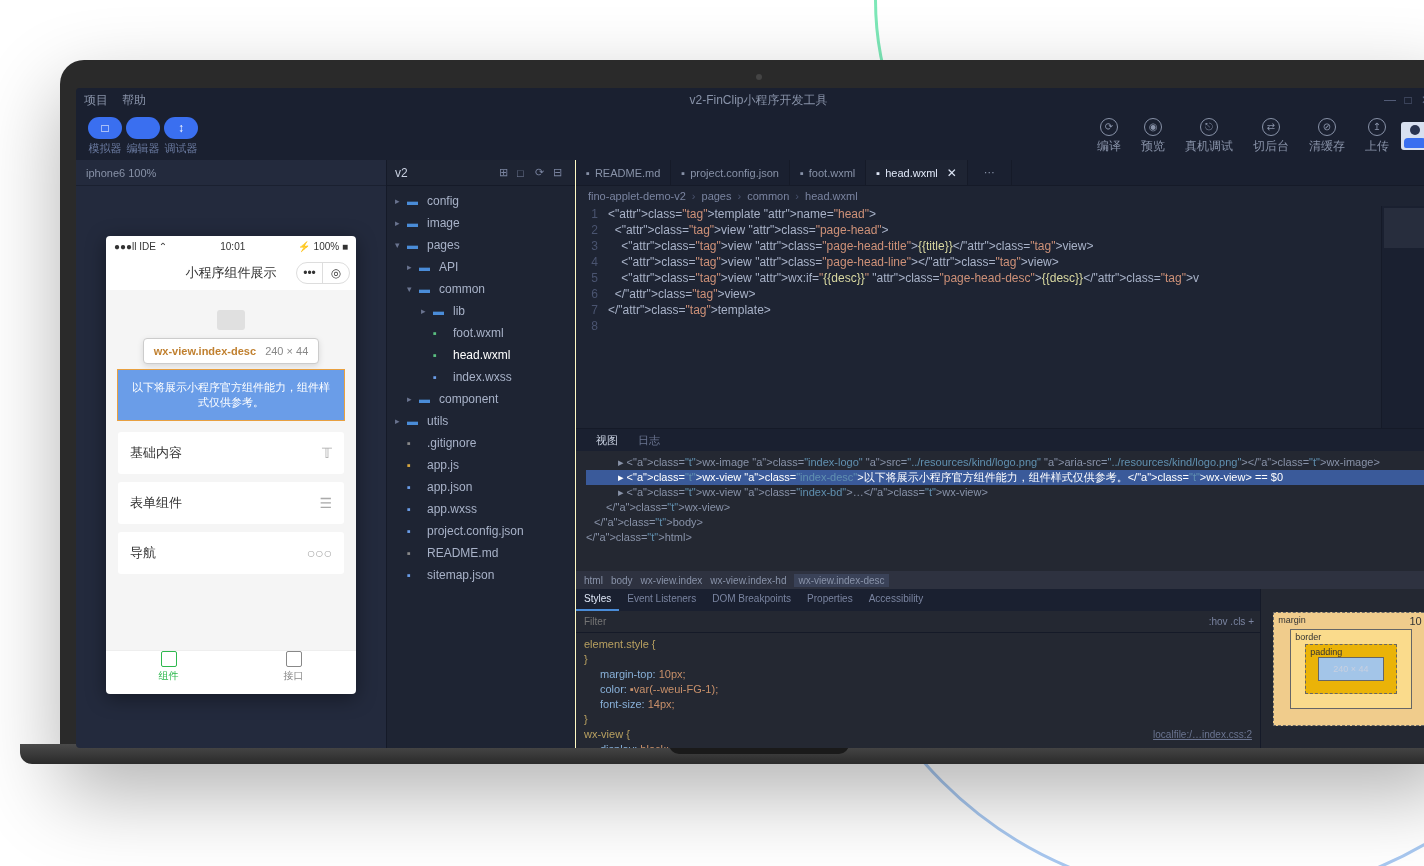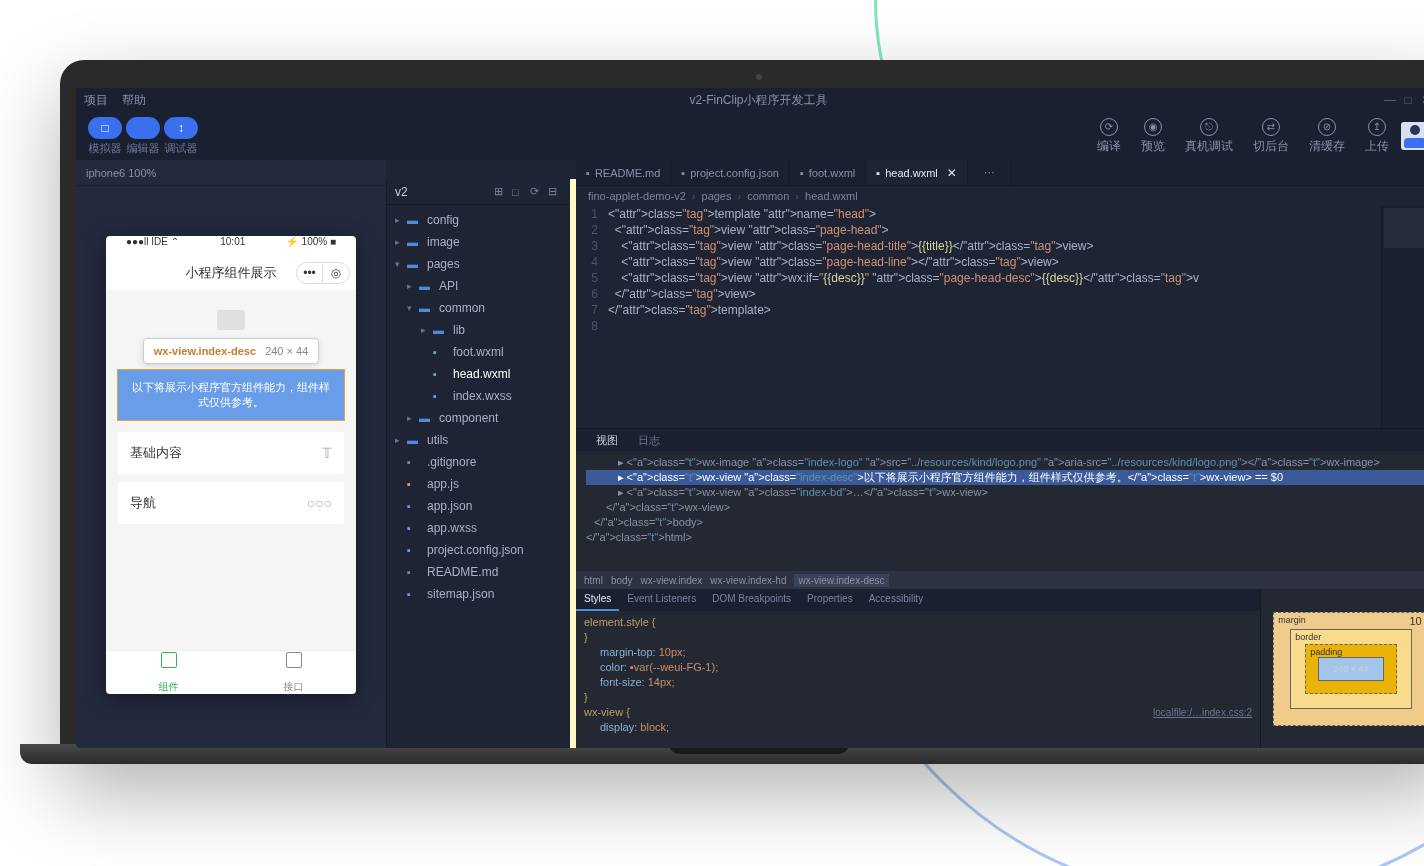--- a/index.html
+++ b/index.html
@@ -37,40 +37,40 @@
 .avatar::before { content: ""; position: absolute; top: 3px; left: 50%; transform: translateX(-50%); width: 10px; height: 10px; background: #2a3450; border-radius: 50%; }
 .avatar::after { content: ""; position: absolute; bottom: 2px; left: 3px; right: 3px; height: 10px; background: #3a6ff0; border-radius: 4px 4px 2px 2px; }
 
 .ide-body { flex: 1; display: flex; min-height: 0; }
 
 
 .sim-panel { width: 310px; background: #232a3d; display: flex; flex-direction: column; }
 .sim-header { display: flex; align-items: center; height: 26px; padding: 0 10px; color: #8892a8; font-size: 11px; border-bottom: 1px solid #1a2030; }
 .sim-stage { flex: 1; display: flex; align-items: flex-start; justify-content: center; padding: 50px 20px; overflow: hidden; }
 .phone { width: 250px; background: #fff; border-radius: 4px; box-shadow: 0 4px 20px rgba(0,0,0,0.4); color: #333; position: relative; }
-.phone-status { display: flex; justify-content: space-between; height: 20px; padding: 0 20px; font-size: 10px; }
+.phone-status { display: flex; align-items: center; justify-content: space-between; height: 20px; padding: 0 8px; font-size: 10px; }
 .phone-title-bar { display: flex; align-items: center; justify-content: center; height: 34px; position: relative; font-size: 13px; font-weight: 500; }
 .phone-capsule { position: absolute; right: 6px; display: flex; border: 1px solid #ddd; border-radius: 12px; height: 22px; }
 .phone-capsule span { width: 26px; display: flex; align-items: center; justify-content: center; font-size: 12px; }
 .phone-capsule span:first-child { border-right: 1px solid #ddd; }
 .phone-content { padding: 8px 12px 0; height: 360px; background: #f5f5f5; position: relative; }
 .phone-topicon { width: 28px; height: 20px; background: #e0e0e0; border-radius: 3px; margin: 12px auto 8px; }
 .phone-tooltip { background: #fff; border: 1px solid #ccc; border-radius: 4px; padding: 6px 10px; font-size: 11px; margin-bottom: 6px; width: fit-content; margin-left: auto; margin-right: auto; box-shadow: 0 2px 6px rgba(0,0,0,0.12); }
 .phone-tooltip .el { color: #c08030; font-weight: 600; }
 .phone-tooltip .dim { color: #888; margin-left: 6px; }
 .phone-highlight { background: #6a9de8; color: #fff; padding: 10px; font-size: 11px; text-align: center; margin-bottom: 12px; outline: 1px solid #e8a040; }
 .phone-list-item { background: #fff; border-radius: 3px; height: 42px; display: flex; align-items: center; justify-content: space-between; padding: 0 12px; margin-bottom: 8px; font-size: 13px; color: #333; }
 .phone-list-item .ico { color: #aaa; font-size: 14px; }
 .phone-tabbar { display: flex; height: 44px; border-top: 1px solid #eee; }
-.phone-tab { flex: 1; display: flex; flex-direction: column; align-items: center; justify-content: center; gap: 12px; font-size: 10px; color: #888; }
+.phone-tab { flex: 1; display: flex; flex-direction: column; align-items: center; justify-content: flex-start; gap: 2px; font-size: 10px; color: #888; }
 .phone-tab.active { color: #2db84d; }
 .phone-tab .tico { width: 16px; height: 16px; border: 1.5px solid currentColor; border-radius: 2px; }
 
 
-.explorer { width: 190px; background: #1e2433; border-left: 1px solid #151a28; border-right: 6px solid #fef9c3; display: flex; flex-direction: column; margin-top: 19px; }
+.explorer { width: 190px; background: #1e2433; border-left: 1px solid #151a28; border-right: 1px solid #fef9c3; display: flex; flex-direction: column; }
 .explorer-header { display: flex; align-items: center; height: 26px; padding: 0 8px; color: #c8d0e0; font-weight: 500; border-bottom: 1px solid #151a28; }
 .explorer-header .spacer { flex: 1; }
 .explorer-header .hicon { width: 14px; margin-left: 4px; color: #7a84a0; cursor: pointer; font-size: 11px; }
 .tree { padding: 4px 0; overflow-y: auto; flex: 1; }
 .tree-item { display: flex; align-items: center; height: 22px; padding-left: 8px; cursor: pointer; color: #a8b2c8; }
 .tree-item .arrow { width: 12px; font-size: 9px; color: #6a7490; }
 .tree-item .ficon { width: 16px; margin-right: 4px; font-size: 11px; }
 .tree-item .folder { color: #4a8cd8; }
 .tree-item .file-green { color: #5ac080; }
 .tree-item .file-yellow { color: #d8a840; }
@@ -219,20 +219,24 @@
                   <span class="el" data-name="tooltip-element" data-interactable="false">wx-view.index-desc</span>
                   <span class="dim" data-name="tooltip-dimensions" data-interactable="false">240 × 44</span>
                 </div>
                 <div class="phone-highlight" data-name="highlighted-element" data-interactable="true">以下将展示小程序官方组件能力，组件样式仅供参考。</div>
                 <div id="phone-list">
                     <div class="phone-list-item" data-name="list-item" data-interactable="true">
       <span data-name="list-item-label" data-interactable="false">基础内容</span>
       <span class="ico" data-name="list-item-icon" data-interactable="false">𝕋</span>
     </div>
                     <div class="phone-list-item" data-name="list-item" data-interactable="true">
+      <span data-name="list-item-label" data-interactable="false">表单组件</span>
+      <span class="ico" data-name="list-item-icon" data-interactable="false">☰</span>
+    </div>
+                    <div class="phone-list-item" data-name="list-item" data-interactable="true">
       <span data-name="list-item-label" data-interactable="false">导航</span>
       <span class="ico" data-name="list-item-icon" data-interactable="false">○○○</span>
     </div>
                   </div>
               </div>
               <div class="phone-tabbar" data-name="phone-tabbar" data-interactable="false" id="phone-tabs">
                   <div class="phone-tab active" data-name="phone-tab-组件" data-interactable="true">
       <div class="tico" data-name="tab-icon" data-interactable="false"></div>
       <span data-name="tab-label" data-interactable="false">组件</span>
     </div>
@@ -415,20 +419,24 @@
               </div>
             <div class="dt-lower">
               <div class="dt-styles" data-name="styles-pane" data-interactable="false">
                 <div class="dt-subtabs" data-name="styles-subtabs" data-interactable="false" id="subtabs">
                     <span class="dt-subtab active" data-name="subtab-Styles" data-interactable="true">Styles</span>
                     <span class="dt-subtab " data-name="subtab-Event Listeners" data-interactable="true">Event Listeners</span>
                     <span class="dt-subtab " data-name="subtab-DOM Breakpoints" data-interactable="true">DOM Breakpoints</span>
                     <span class="dt-subtab " data-name="subtab-Properties" data-interactable="true">Properties</span>
                     <span class="dt-subtab " data-name="subtab-Accessibility" data-interactable="true">Accessibility</span>
                   </div>
+                <div class="dt-filter" data-name="styles-filter-row" data-interactable="false">
+                  <input data-name="styles-filter-input" data-interactable="true" placeholder="Filter" style="">
+                  <span class="r" data-name="styles-filter-controls" data-interactable="true">:hov .cls +</span>
+                </div>
                 <div class="dt-rules" data-name="css-rules" data-interactable="true" id="rules">
                     <div><span class="src" data-name="rule-source" data-interactable="true"></span><span class="sel" data-name="rule-selector" data-interactable="true">element.style {</span></div>
                     <div><span class="src" data-name="rule-source" data-interactable="true"></span><span class="sel" data-name="rule-selector" data-interactable="true">}</span></div>
                     <div>
                       <span class="src" data-name="rule-source" data-interactable="true">
                         <style></span><span class="sel" data-name="rule-selector" data-interactable="true">.index-desc {</span></div></style>
                       </span>
                     </div>
                     <span class="prop" data-name="css-property" data-interactable="true">margin-top: <span class="val">10px;</span></span>
                     <span class="prop" data-name="css-property" data-interactable="true">color: <span class="val">▪var(--weui-FG-1);</span></span>

